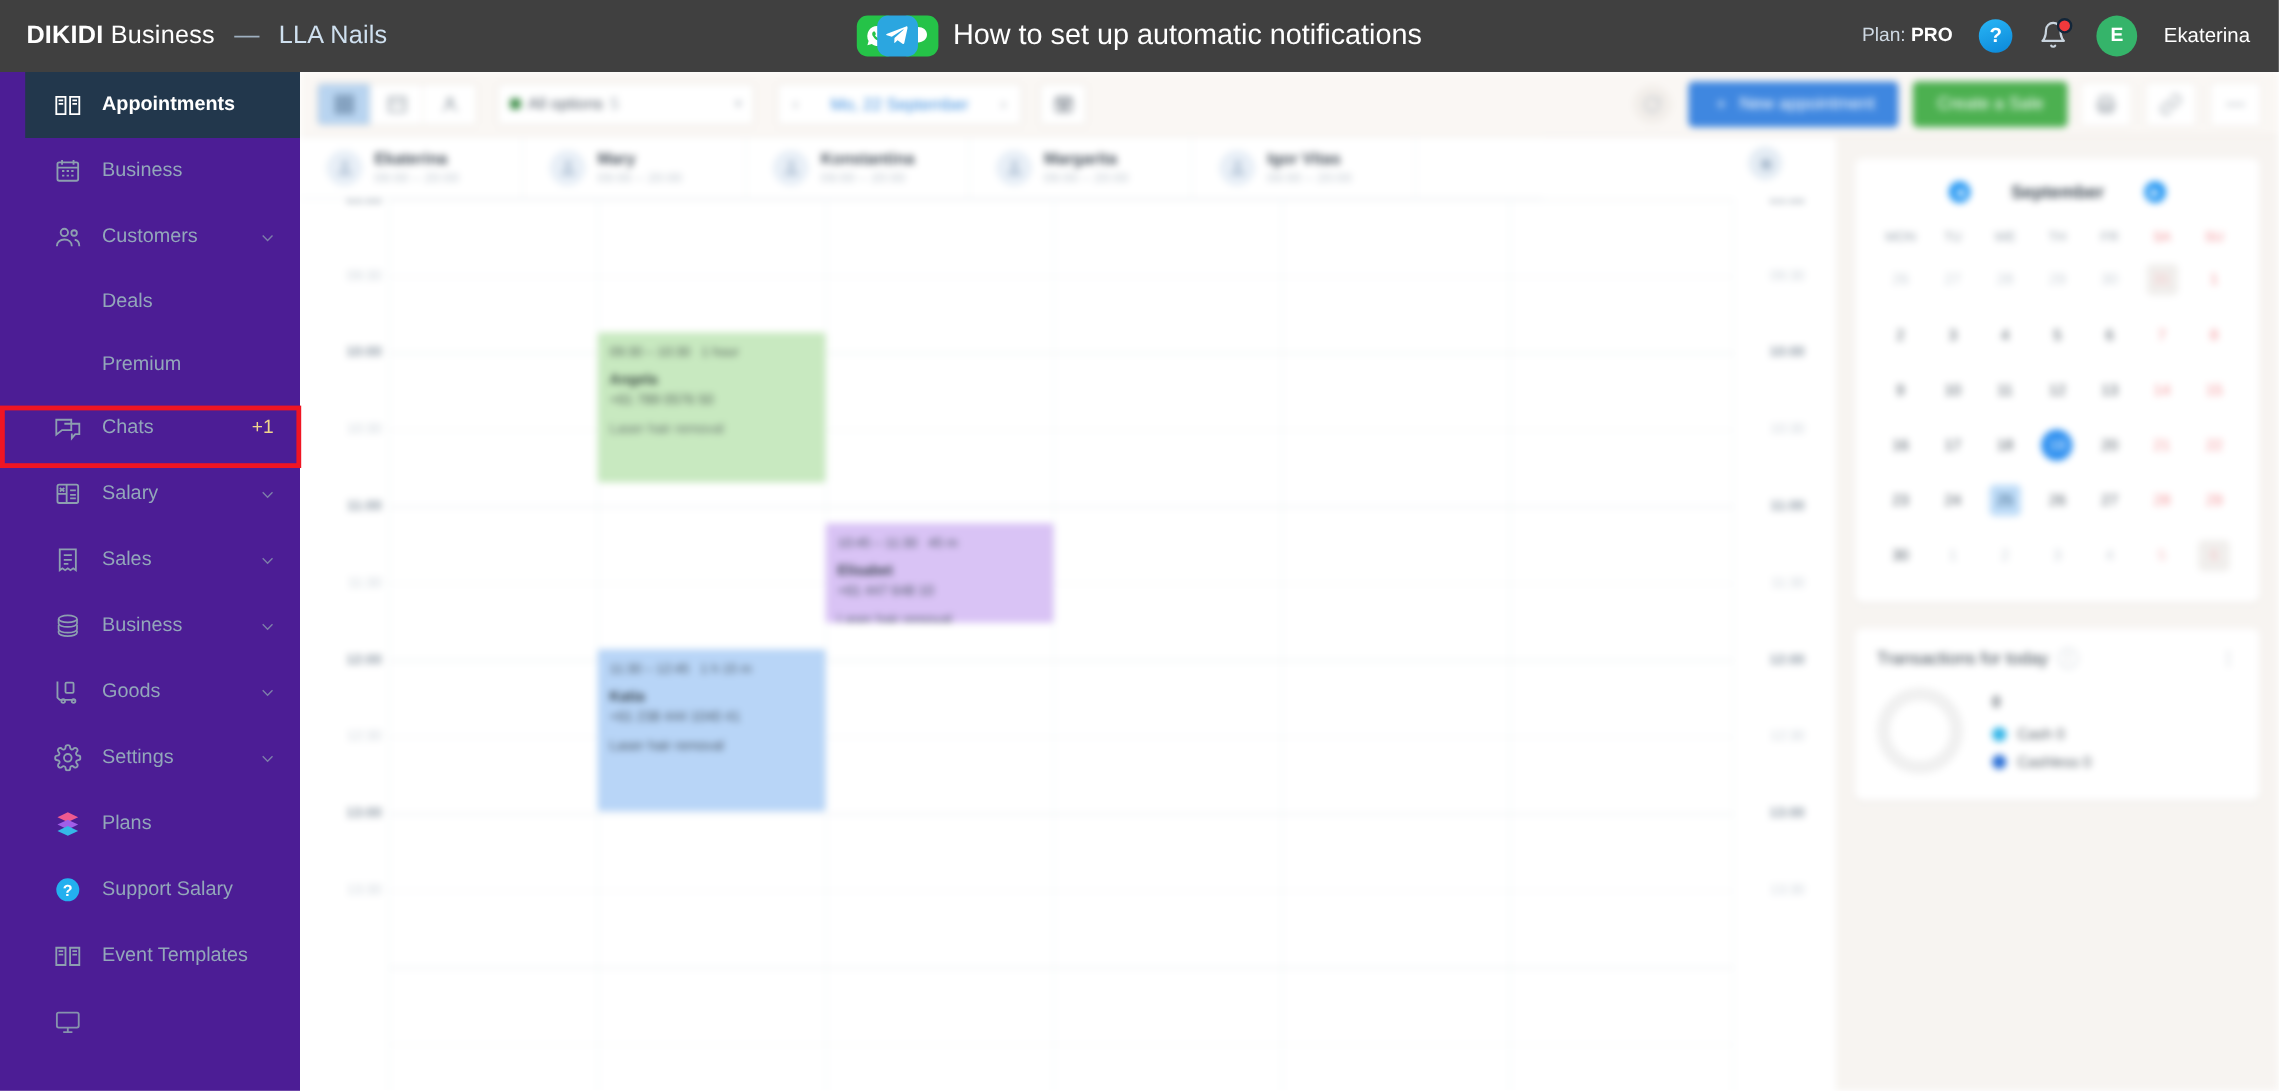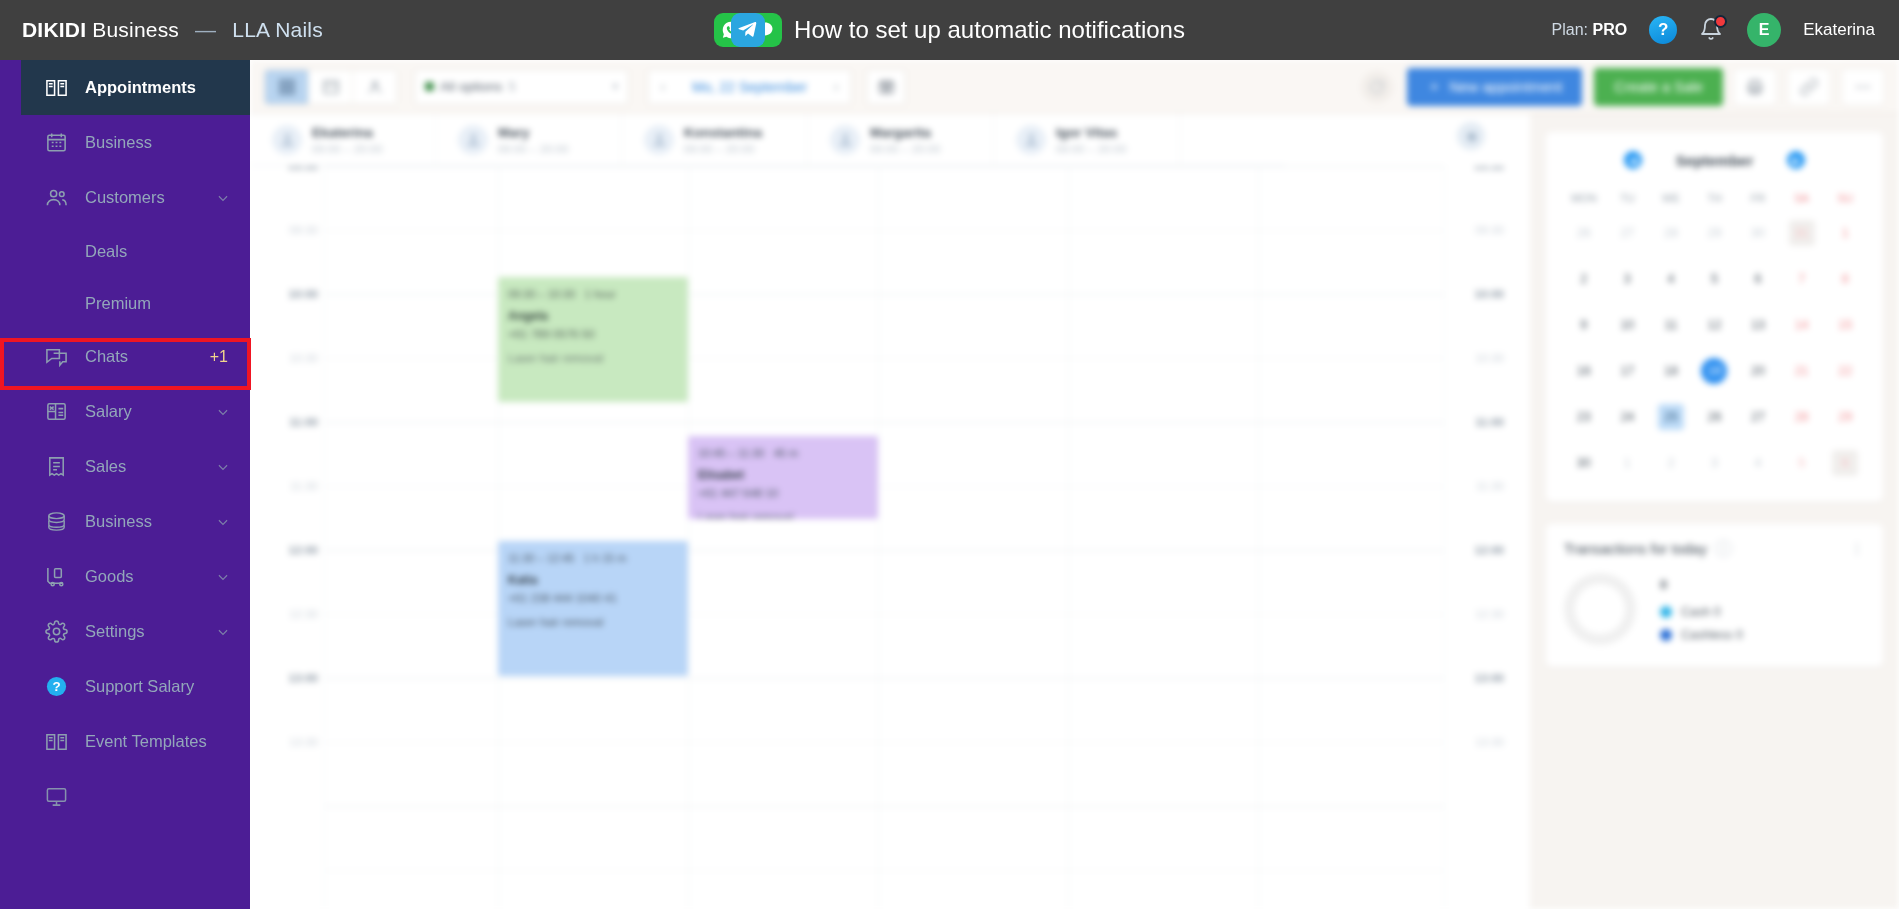--- a/index.html
+++ b/index.html
@@ -454,20 +454,30 @@
         </svg>
     </span>
     <span class="lbl">Settings</span>
     <span class="chev">
       <svg viewBox="0 0 24 24" fill="none" stroke="#8d9fb0" stroke-width="2">
           <path d="M5 9l7 7 7-7"></path>
         </svg>
     </span>
   </div>
 
+  <div class="nav-item">
+    <span class="ico">
+      <svg viewBox="0 0 24 24">
+          <path d="M12 2l9 4.2-9 4.2-9-4.2z" fill="#ef5a8f"></path>
+          <path d="M12 8.5l9 4.2-9 4.2-9-4.2z" fill="#a05ee8"></path>
+          <path d="M12 14l9 4.2-9 4.2-9-4.2z" fill="#35b8e8"></path>
+        </svg>
+    </span>
+    <span class="lbl">Plans</span>
+  </div>
 
   <div class="nav-item">
     <span class="ico">
       <svg viewBox="0 0 24 24">
           <circle cx="12" cy="12" r="10" fill="#23b0ef"></circle>
           <text x="12" y="17" font-size="14" font-weight="700" fill="#fff" text-anchor="middle" font-family="Liberation Sans, sans-serif">?</text>
         </svg>
     </span>
     <span class="lbl">Support Salary</span>
   </div>

